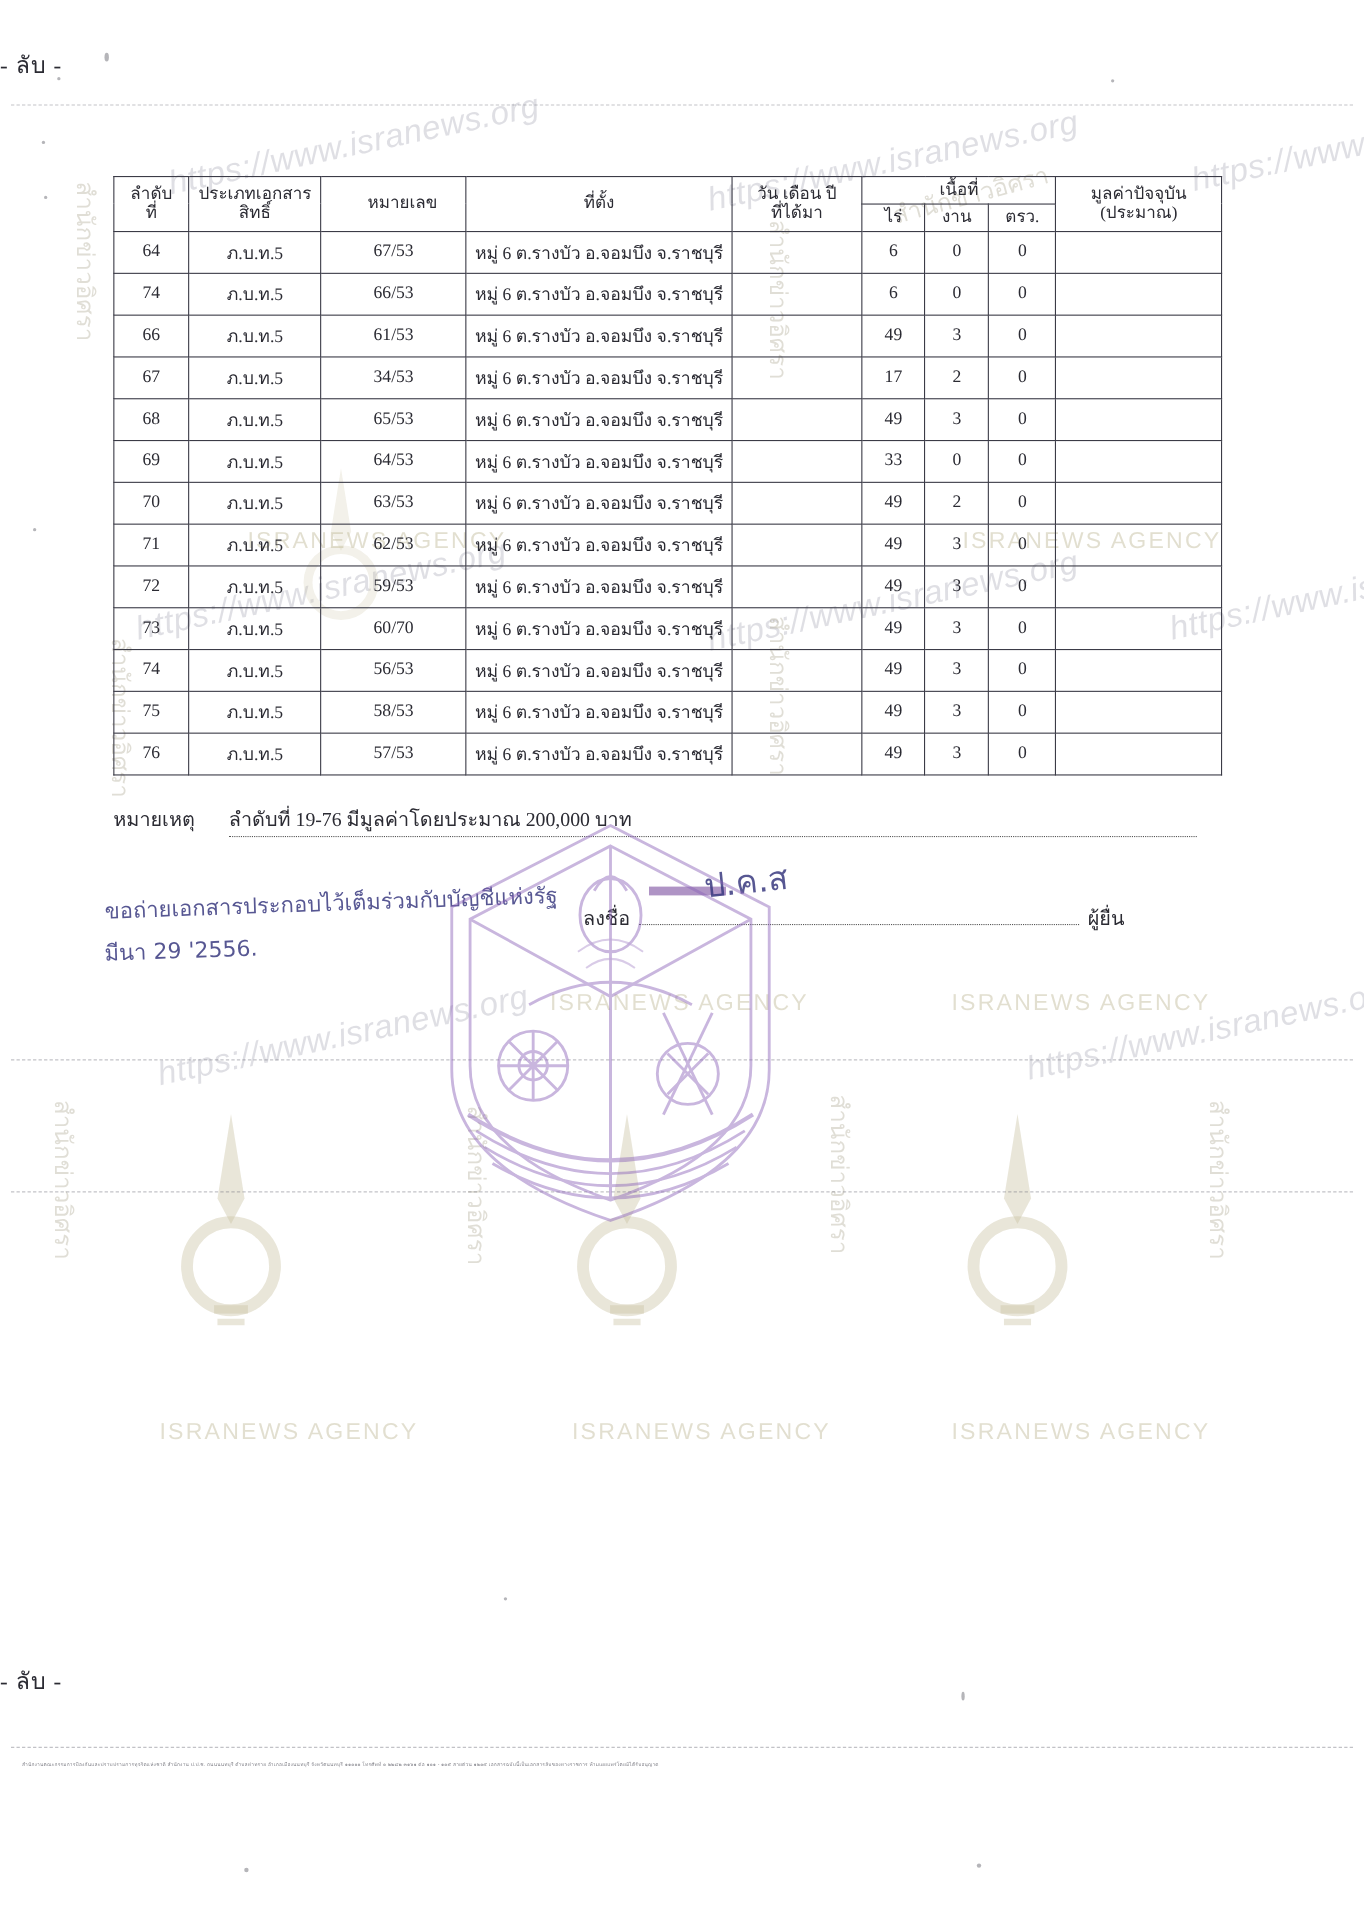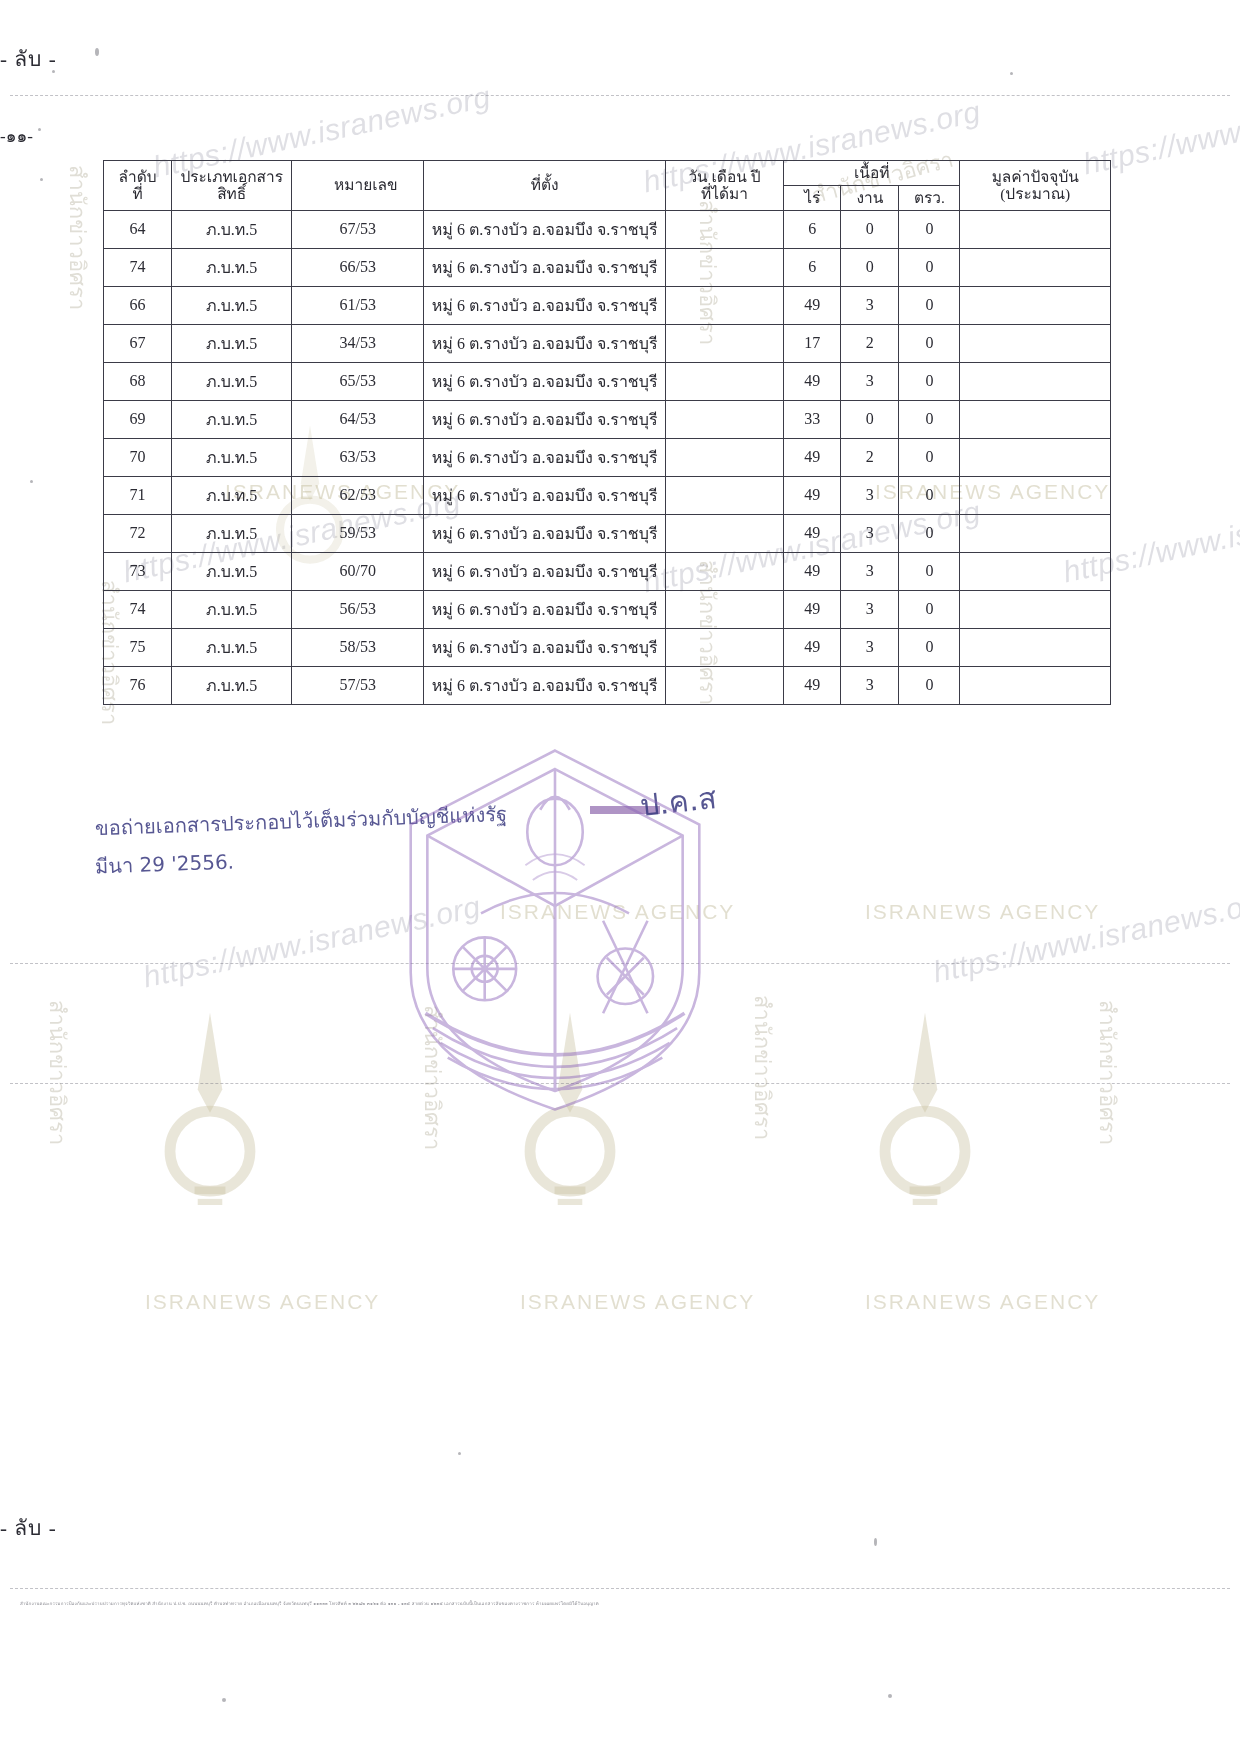--- a/index.html
+++ b/index.html
@@ -297,21 +297,20 @@
 </div>
 
 <div class="page">
 
   <div class="hr-rule" id="rule-top"></div>
   <div class="hr-rule" id="rule-mid1"></div>
   <div class="hr-rule" id="rule-mid2"></div>
   <div class="hr-rule" id="rule-bottom"></div>
 
   <div class="center-text" id="classification-top">- ลับ -</div>
-  <div class="center-text" id="page-number">-๑๑-</div>
 
   <table class="land">
     <thead>
       <tr>
         <th class="c-order" rowspan="2">
           <span>ลำดับ</span><br>
           <span>ที่</span>
         </th>
         <th class="c-type" rowspan="2">
           <span>ประเภทเอกสาร</span><br>
@@ -475,27 +474,33 @@
           <td class="c-loc">หมู่ 6 ต.รางบัว อ.จอมบึง จ.ราชบุรี</td>
           <td class="c-date"></td>
           <td class="c-rai">49</td>
           <td class="c-ngan">3</td>
           <td class="c-wa">0</td>
           <td class="c-value"></td>
         </tr>
     </tbody>
   </table>
 
+  <div class="note-row">
+    <span class="note-label">หมายเหตุ</span><span class="note-text">ลำดับที่ 19-76 มีมูลค่าโดยประมาณ 200,000 บาท</span>
+  </div>
 
   <div class="handwriting" id="hand-line-1">ขอถ่ายเอกสารประกอบไว้เต็มร่วมกับบัญชีแห่งรัฐ</div>
   <div class="handwriting" id="hand-line-2">มีนา 29 '2556.</div>
 
   <div class="stamp-bar"></div>
   <div class="sign-mark">ป.ค.ส</div>
 
+  <div class="sign-block">
+    <span class="sign-label">ลงชื่อ</span><span class="sign-line"></span><span class="sign-label">ผู้ยื่น</span>
+  </div>
 
   <div class="center-text" id="classification-bottom">- ลับ -</div>
 
   <div class="footer-micro">สำนักงานคณะกรรมการป้องกันและปราบปรามการทุจริตแห่งชาติ สำนักงาน ป.ป.ช. ถนนนนทบุรี ตำบลท่าทราย อำเภอเมืองนนทบุรี จังหวัดนนทบุรี ๑๑๐๐๐ โทรศัพท์ ๐ ๒๒๘๒ ๓๑๖๑ ต่อ ๑๐๑ - ๑๐๕ สายด่วน ๑๒๐๕ เอกสารฉบับนี้เป็นเอกสารลับของทางราชการ ห้ามเผยแพร่โดยมิได้รับอนุญาต</div>
 
   <div class="speck" style="left:95px;  top:48px;  width:4px; height:8px;"></div>
   <div class="speck" style="left:52px;  top:70px;  width:3px; height:3px;"></div>
   <div class="speck" style="left:38px;  top:128px; width:3px; height:3px;"></div>
   <div class="speck" style="left:40px;  top:178px; width:3px; height:3px;"></div>
   <div class="speck" style="left:1010px;top:72px;  width:3px; height:3px;"></div>

